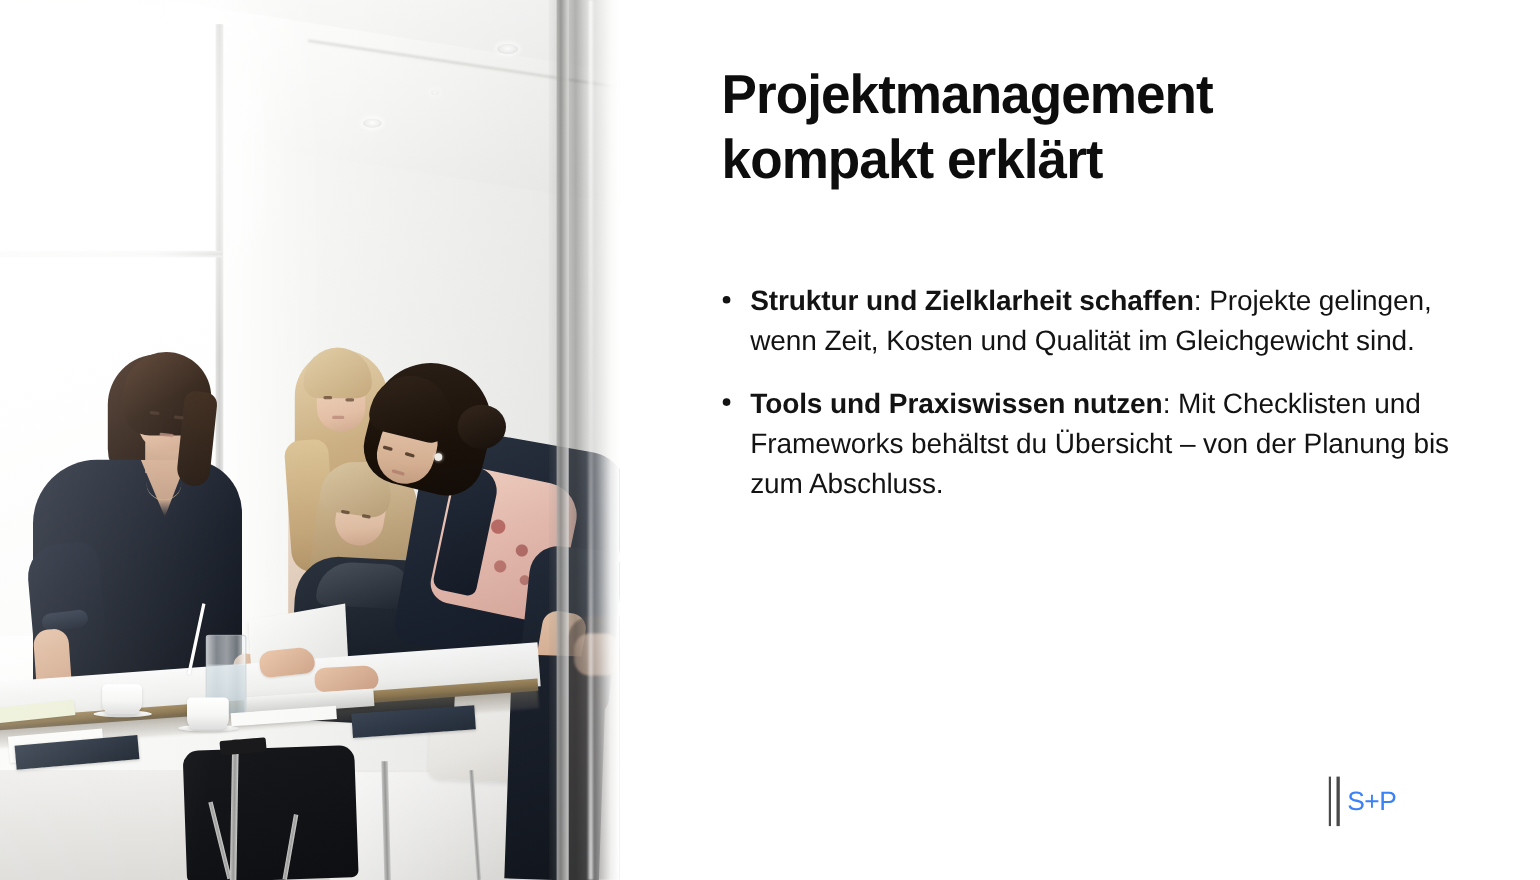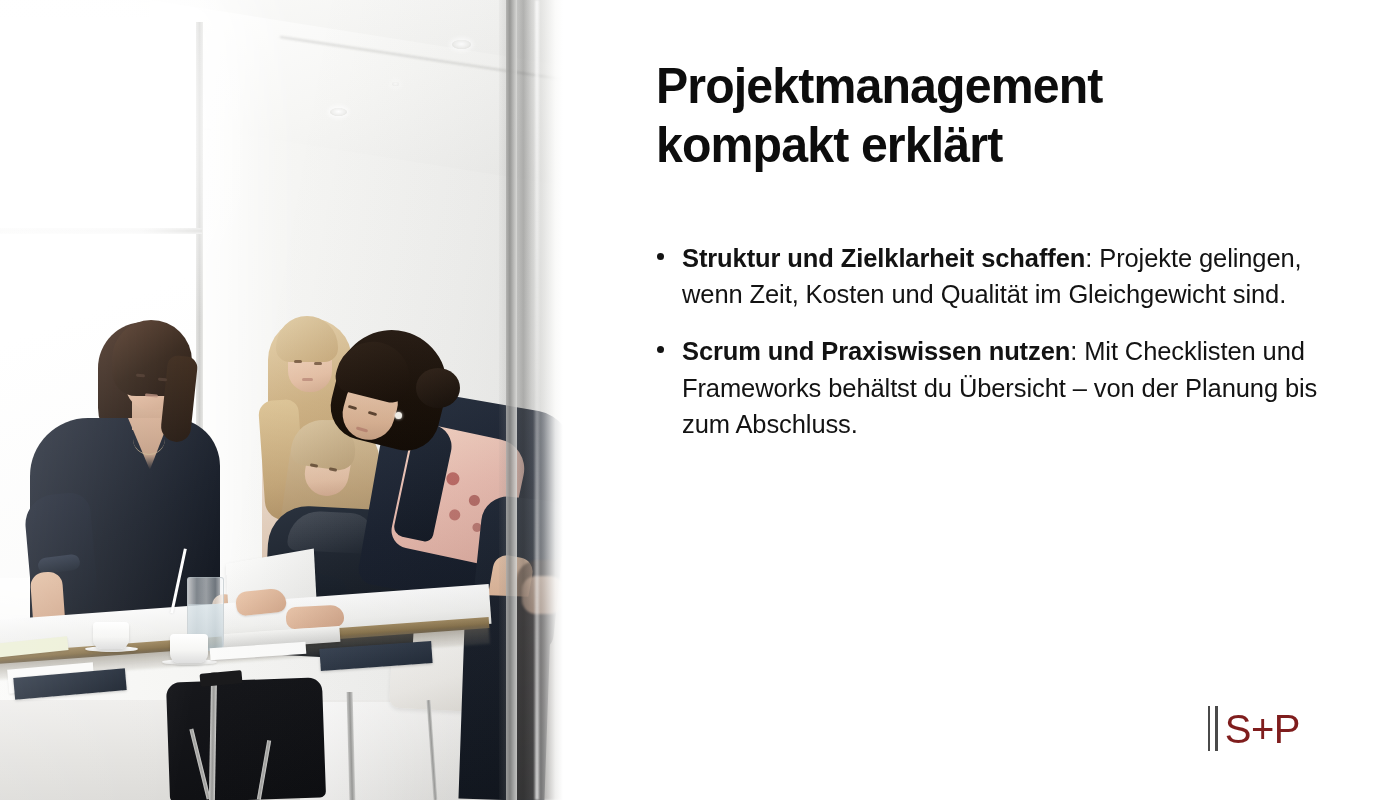--- a/index.html
+++ b/index.html
@@ -632,21 +632,21 @@
     font-weight: 700;
     letter-spacing: -0.9px;
     color: #0d0d0d;
     transform: scaleX(0.965);
     transform-origin: left top;
   }
 
   .bullets {
     position: absolute;
     left: 87px;
-    top: 240px;
+    top: 256px;
     width: 680px;
     margin: 0;
     padding: 0;
     list-style: none;
   }
 
   .bullet {
     position: relative;
     padding-left: 32px;
     margin: 0 0 21px 0;
@@ -686,24 +686,24 @@
     align-items: center;
   }
   .logo-bars i {
     display: block;
     width: 2.4px;
     height: 45px;
     background: #4a4a4a;
   }
   .logo-text {
     font-family: "Liberation Sans", sans-serif;
-    font-size: 40px;
+    font-size: 24px;
     font-weight: 500;
     letter-spacing: -0.5px;
-    color: #7f1d1d;
+    color: #3b82f6;
     line-height: 1;
   }
 </style>
 </head>
 <body>
 
 <div class="slide">
 
   <div class="photo-panel">
     <div class="photo-stage">
@@ -831,21 +831,21 @@
     <h1 class="title"><span>Projektmanagement</span><br><span>kompakt erklärt</span></h1>
 
     <ul class="bullets">
 
       <li class="bullet">
         <span class="dot"></span><span class="lead">Struktur und Zielklarheit schaffen</span><span class="rest">: Projekte gelingen, wenn Zeit, Kosten und Qualität im Gleichgewicht sind.</span>
       </li>
 
 
       <li class="bullet">
-        <span class="dot"></span><span class="lead">Scrum und Praxiswissen nutzen</span><span class="rest">: Mit Checklisten und Frameworks behältst du Übersicht – von der Planung bis zum Abschluss.</span>
+        <span class="dot"></span><span class="lead">Tools und Praxiswissen nutzen</span><span class="rest">: Mit Checklisten und Frameworks behältst du Übersicht – von der Planung bis zum Abschluss.</span>
       </li>
 
     </ul>
 
     <div class="logo">
       <span class="logo-bars">
           <i></i>
           <i></i>
         </span>
       <span class="logo-text">S+P</span>

